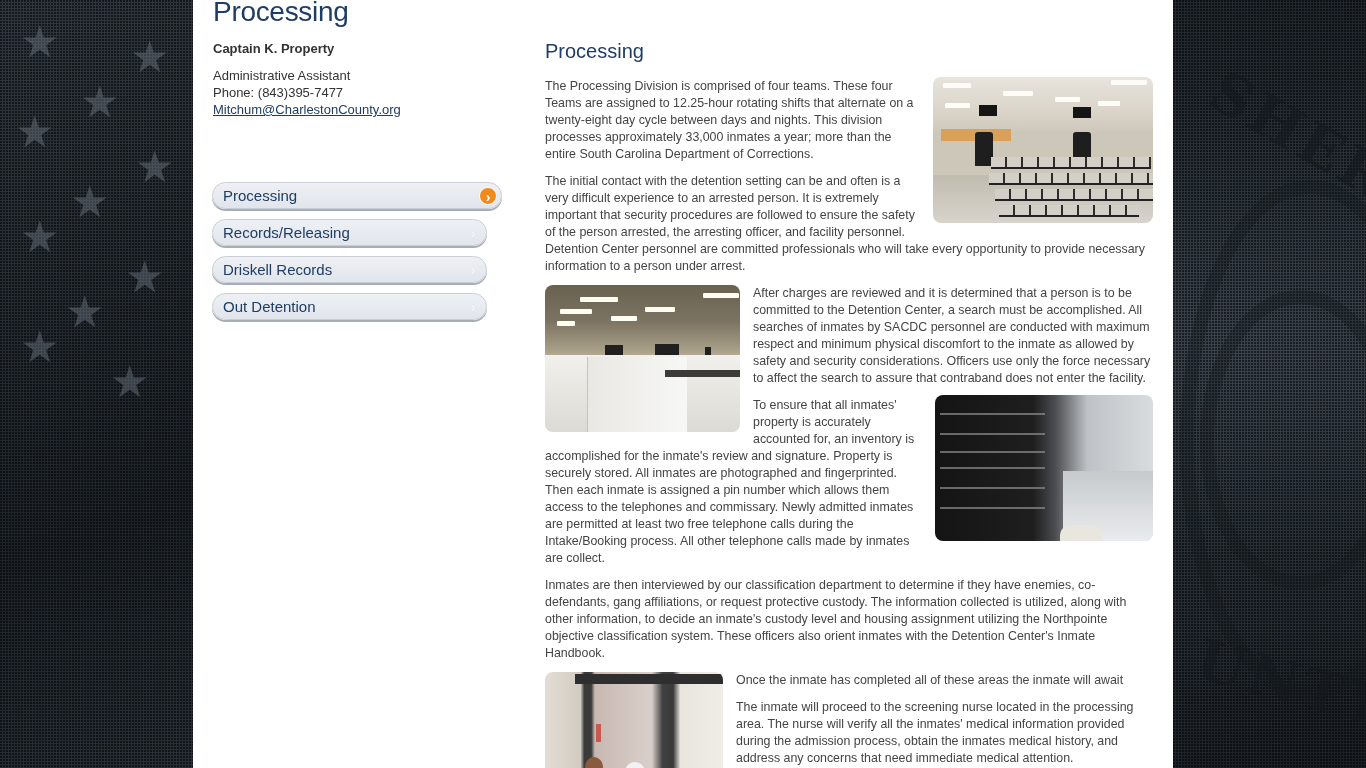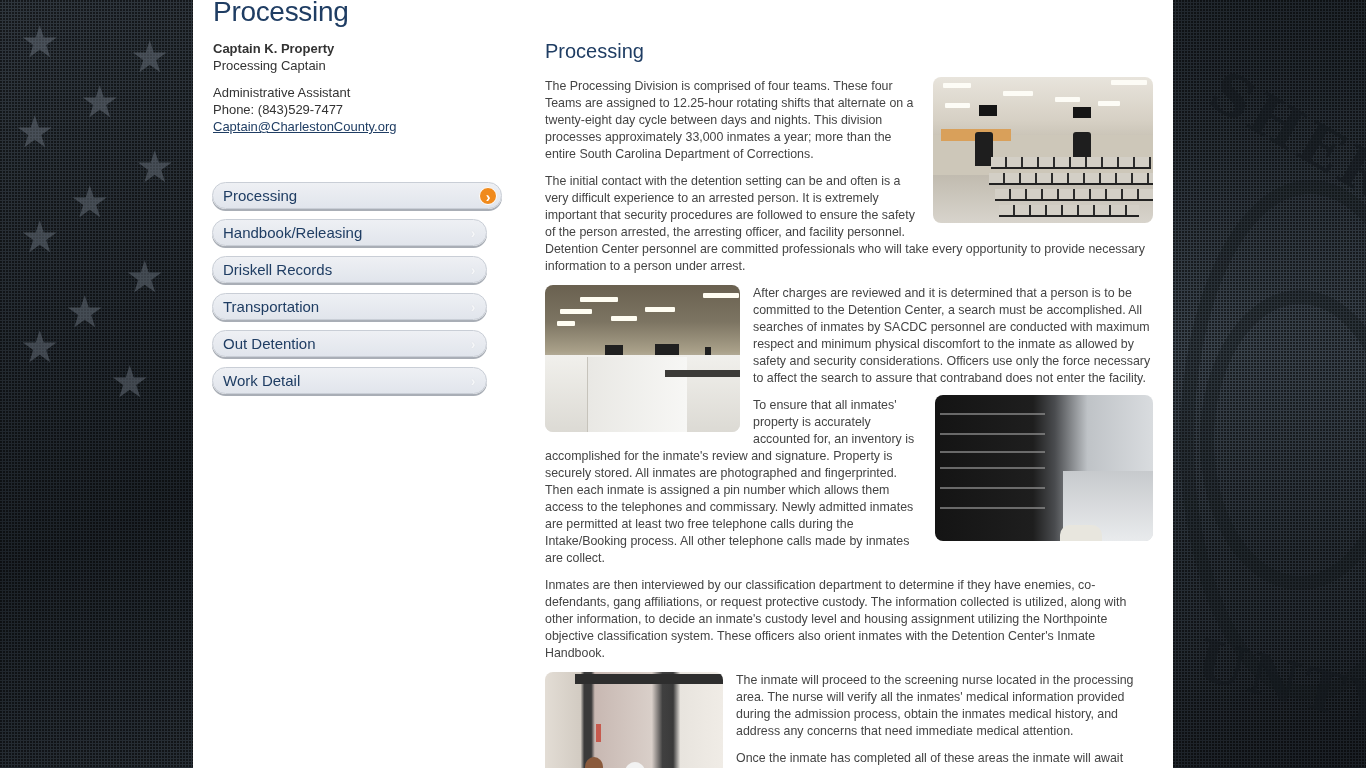--- a/index.html
+++ b/index.html
@@ -140,52 +140,43 @@
   <span class="seal-text" style="left:1200px;top:110px;transform:rotate(30deg);">SHERI</span>
   <span class="seal-text" style="left:1195px;top:650px;transform:rotate(15deg);">UNTY</span>
 </div>
 
 <div class="page">
   <h1 class="page-title">Processing</h1>
 
   <div class="contacts">
     <div class="contact">
       <div class="name">Captain K. Property</div>
-      <div>Processing Captain</div>
     </div>
     <div class="contact">
       <div>Administrative Assistant</div>
-      <div>Phone: (843)529-7477</div>
-      <a href="#">Captain@CharlestonCounty.org</a>
+      <div>Phone: (843)395-7477</div>
+      <a href="#">Mitchum@CharlestonCounty.org</a>
     </div>
   </div>
 
   <nav class="side-nav">
     <div class="nav-item active">
       <span class="label">Processing</span>
       <span class="chev active-chev">›</span>
     </div>
     <div class="nav-item">
-      <span class="label">Handbook/Releasing</span>
+      <span class="label">Records/Releasing</span>
       <span class="chev inactive">›</span>
     </div>
     <div class="nav-item">
       <span class="label">Driskell Records</span>
       <span class="chev inactive">›</span>
     </div>
     <div class="nav-item">
-      <span class="label">Transportation</span>
-      <span class="chev inactive">›</span>
-    </div>
-    <div class="nav-item">
       <span class="label">Out Detention</span>
-      <span class="chev inactive">›</span>
-    </div>
-    <div class="nav-item">
-      <span class="label">Work Detail</span>
       <span class="chev inactive">›</span>
     </div>
   </nav>
 
   <main class="content">
     <h2>Processing</h2>
 
     <div class="photo right ph-waiting" style="margin-top:-1px;">
       <div class="ceil-light" style="left:10px;top:6px;width:28px;"></div>
       <div class="ceil-light" style="left:70px;top:14px;width:30px;"></div>
@@ -239,17 +230,17 @@
     <p>To ensure that all inmates' property is accurately accounted for, an inventory is accomplished for the inmate's review and signature. Property is securely stored. All inmates are photographed and fingerprinted. Then each inmate is assigned a pin number which allows them access to the telephones and commissary. Newly admitted inmates are permitted at least two free telephone calls during the Intake/Booking process. All other telephone calls made by inmates are collect.</p>
     <p>Inmates are then interviewed by our classification department to determine if they have enemies, co-defendants, gang affiliations, or request protective custody. The information collected is utilized, along with other information, to decide an inmate's custody level and housing assignment utilizing the Northpointe objective classification system. These officers also orient inmates with the Detention Center's Inmate Handbook.</p>
 
     <div class="photo left ph-door" style="height:120px;">
       <div class="top-bar"></div>
       <div class="sign"></div>
       <div class="head"></div>
       <div class="cap"></div>
     </div>
 
+    <p>Once the inmate has completed all of these areas the inmate will await</p>
     <p>The inmate will proceed to the screening nurse located in the processing area. The nurse will verify all the inmates' medical information provided during the admission process, obtain the inmates medical history, and address any concerns that need immediate medical attention.</p>
-    <p>Once the inmate has completed all of these areas the inmate will await</p>
     <div class="clear"></div>
   </main>
 </div>
 
 </body></html>

